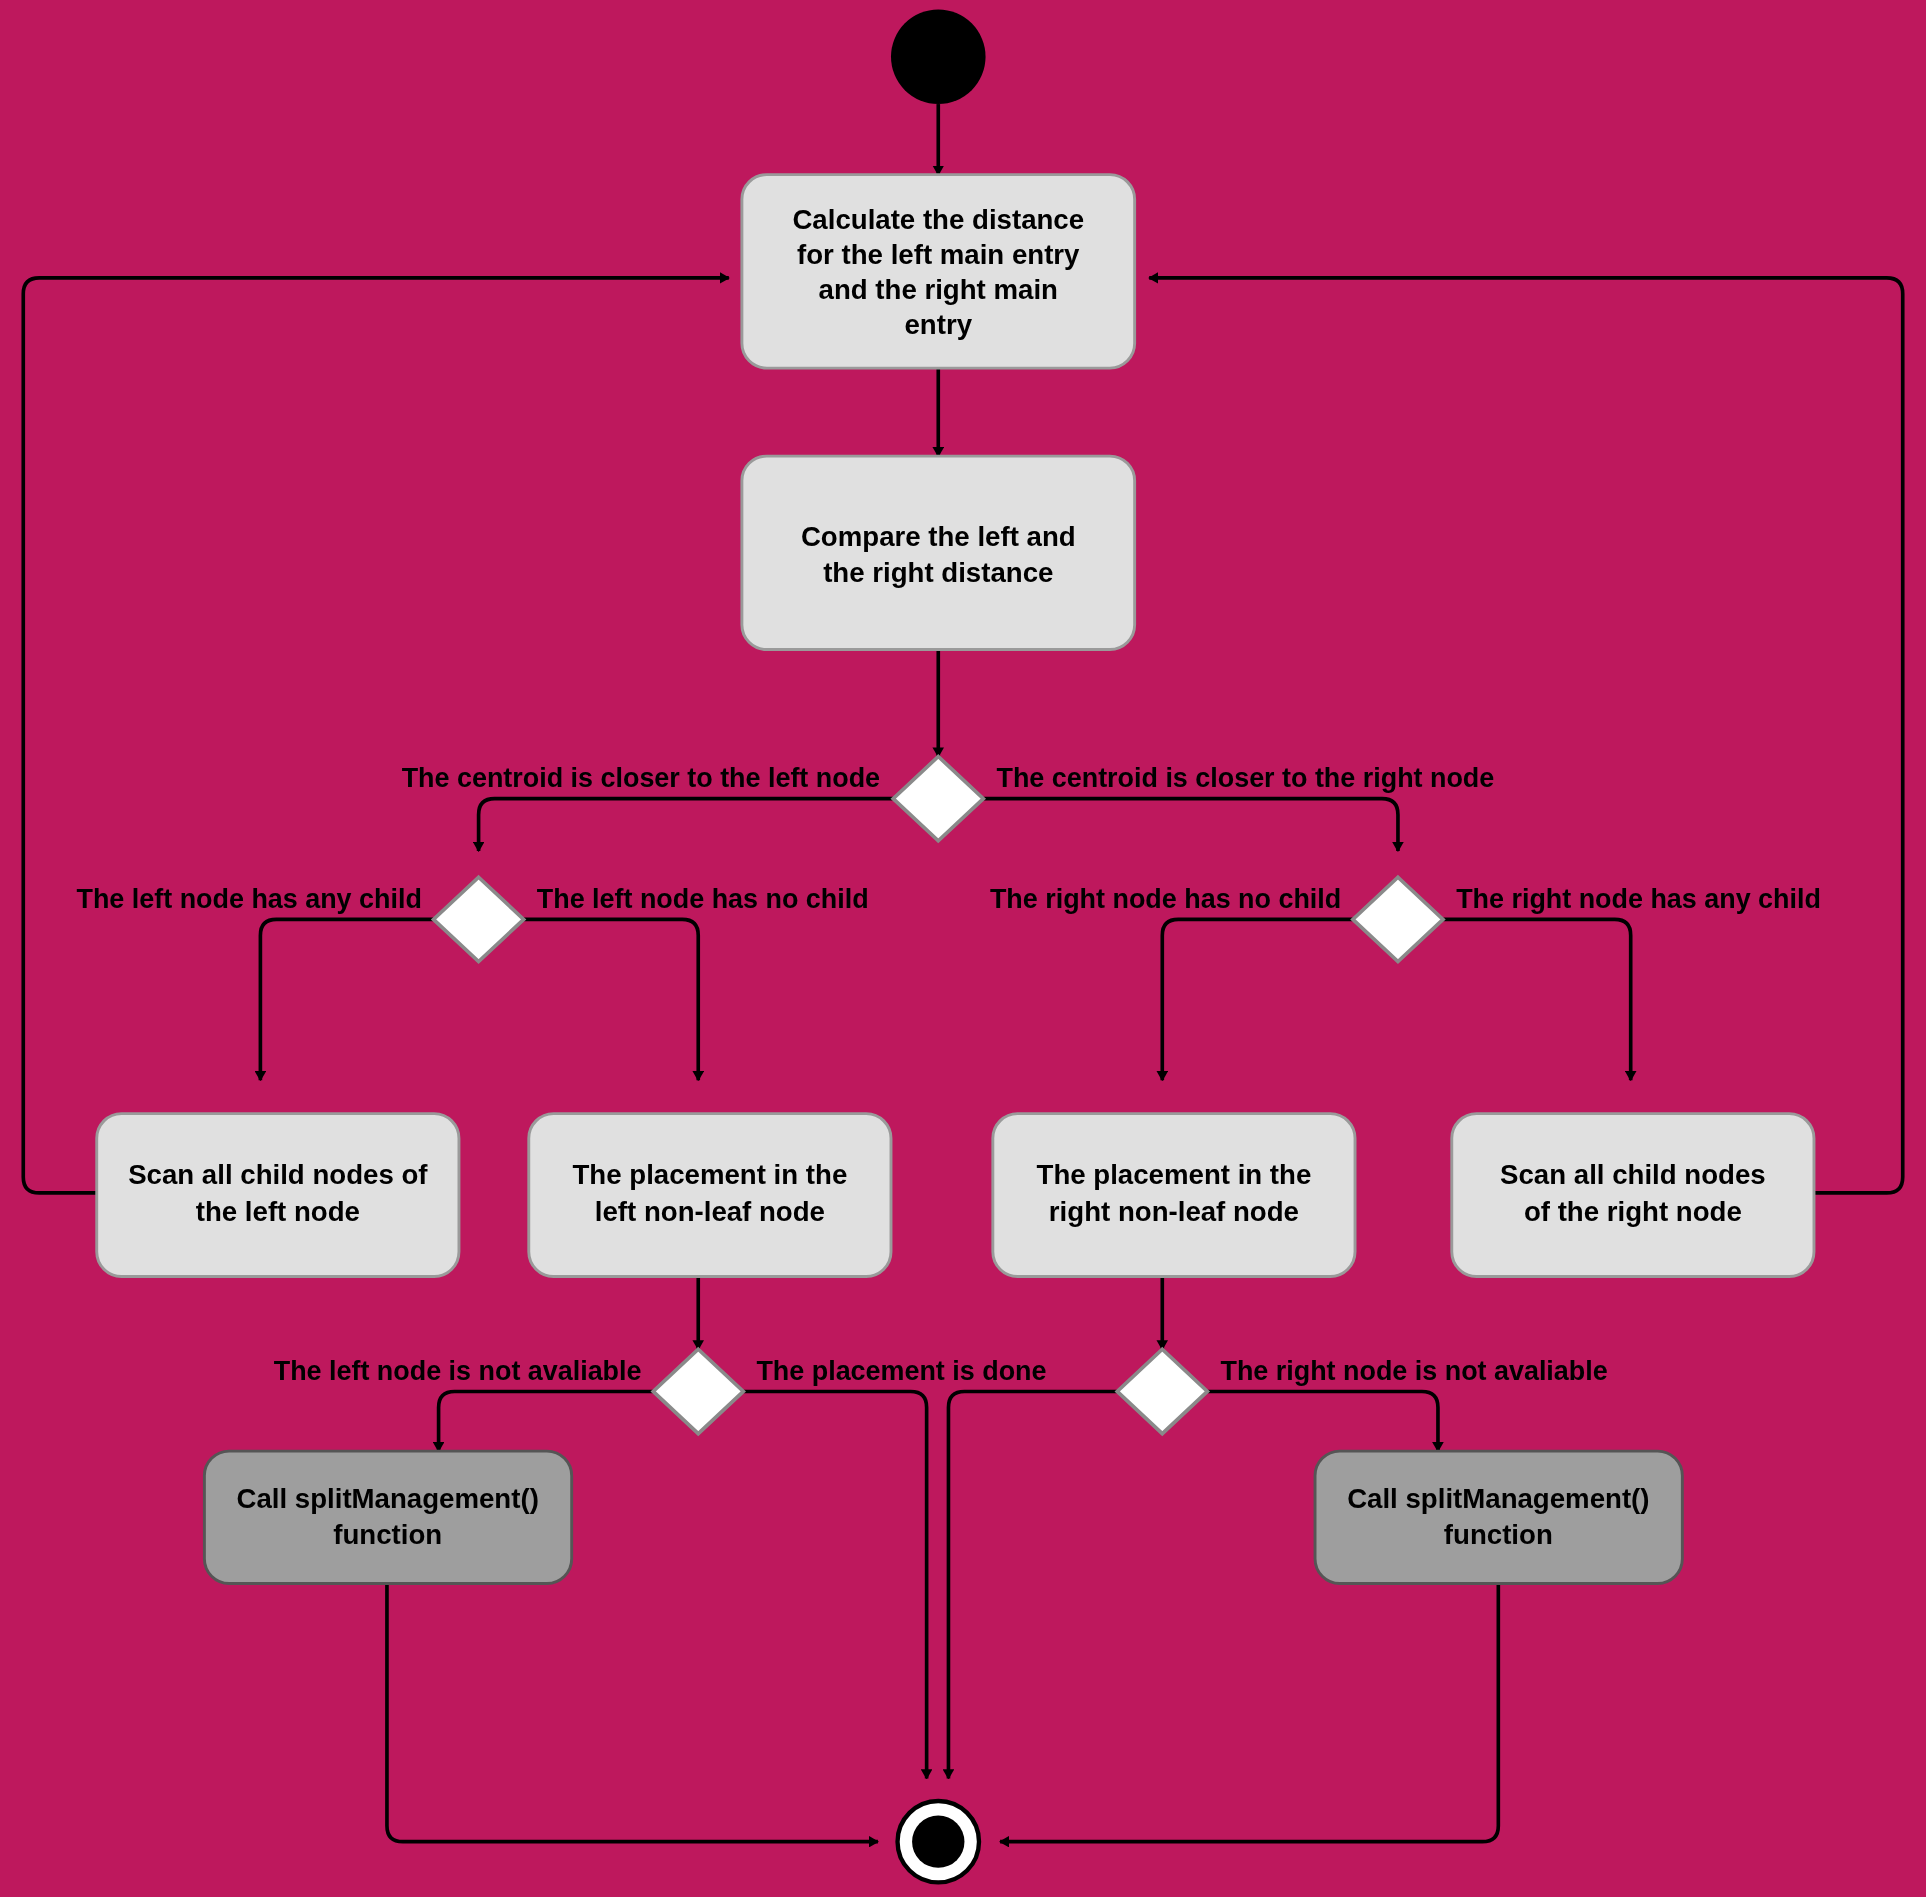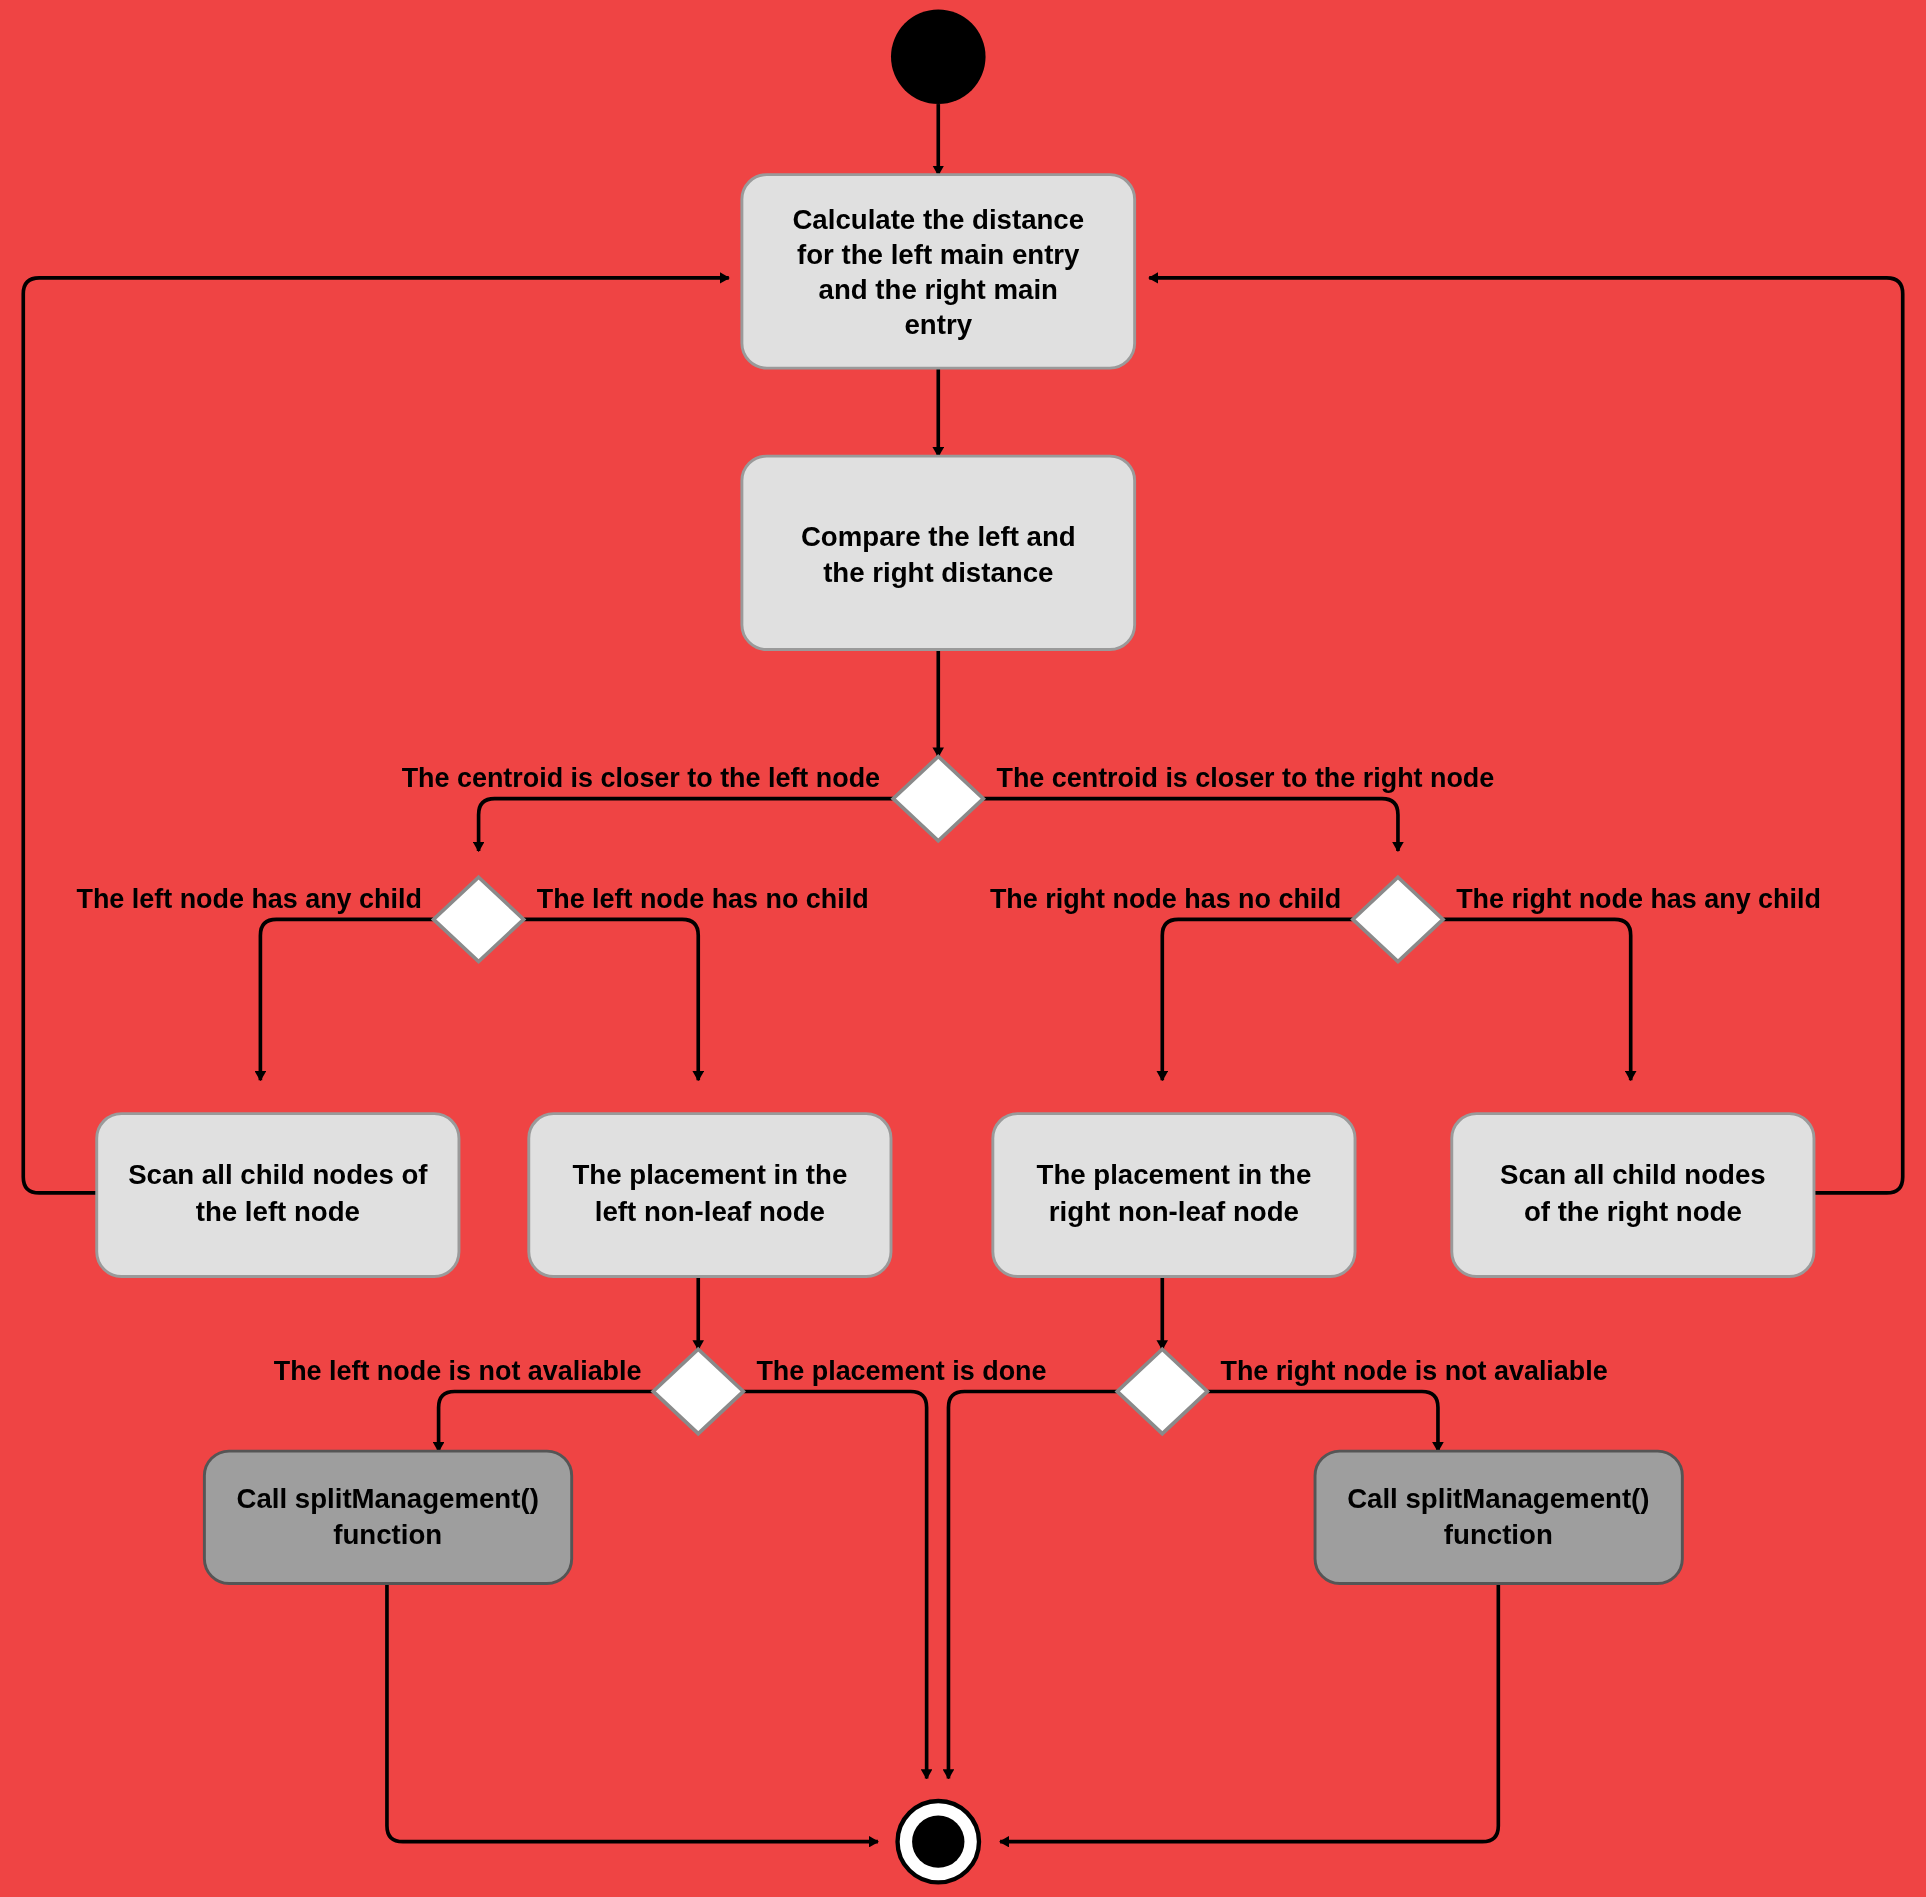--- a/index.html
+++ b/index.html
@@ -10,21 +10,21 @@
   body {
     width: 1926px;
     height: 1897px;
     font-family: "Liberation Sans", sans-serif;
     overflow: hidden;
   }
   #diagram-root {
     position: relative;
     width: 1926px;
     height: 1897px;
-    background: #ef4444;
+    background: #be185d;
   }
   svg#flow {
     position: absolute;
     top: 0;
     left: 0;
     width: 1926px;
     height: 1897px;
     display: block;
   }
   .node-label {

